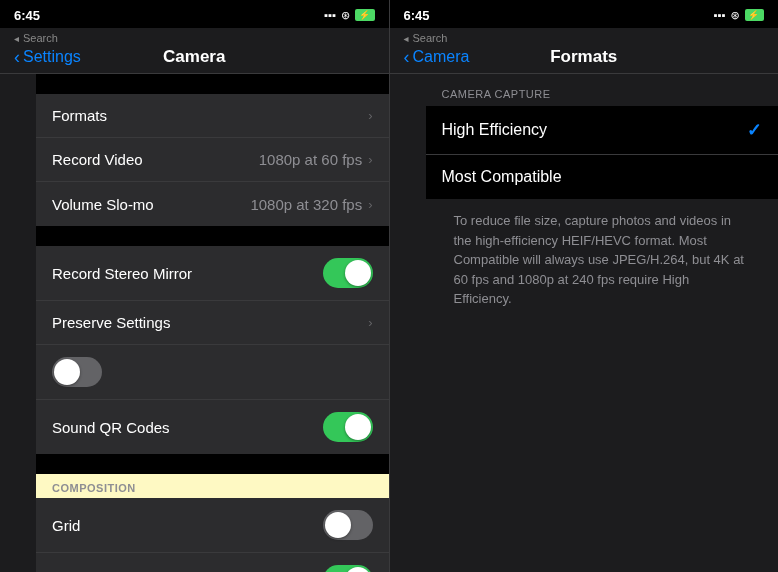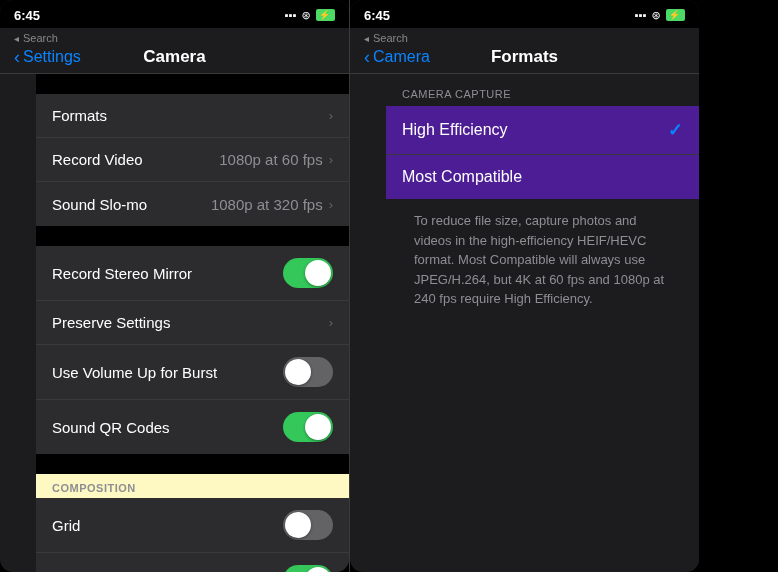--- a/index.html
+++ b/index.html
@@ -7,27 +7,26 @@
       width: 778px;
       height: 572px;
       display: flex;
       font-family: -apple-system, 'SF Pro Display', 'Helvetica Neue', sans-serif;
       background: #000;
       overflow: hidden;
     }
 
     
     .panel {
-      width: 349px;
+      width: 389px;
       height: 572px;
       background: #1c1c1e;
       display: flex;
       flex-direction: column;
       overflow: hidden;
-      border-radius: 13px;
     }
 
     
     .status-bar {
       background: #000;
       display: flex;
       justify-content: space-between;
       align-items: center;
       padding: 6px 14px 4px;
       height: 28px;
@@ -216,21 +215,21 @@
       letter-spacing: 0.5px;
       padding: 14px 16px 6px;
       background: #1c1c1e;
     }
 
     .format-item {
       display: flex;
       align-items: center;
       justify-content: space-between;
       padding: 13px 16px;
-      background: #4c1d95;
+      background: #000000;
       border-bottom: 1px solid #3a3a3c;
       min-height: 44px;
       gap: 20px;
     }
     .format-item:last-of-type {
       border-bottom: none;
     }
 
     .format-label {
       color: #fff;
@@ -298,21 +297,21 @@
         </div>
       </div>
       <div class="list-item">
         <span class="item-label">Record Video</span>
         <div class="item-right">
           <span class="item-value">1080p at 60 fps</span>
           <span class="chevron-right">›</span>
         </div>
       </div>
       <div class="list-item">
-        <span class="item-label">Sound Slo-mo</span>
+        <span class="item-label">Volume Slo-mo</span>
         <div class="item-right">
           <span class="item-value">1080p at 320 fps</span>
           <span class="chevron-right">›</span>
         </div>
       </div>
     </div>
 
     <div class="section-gap"></div>
 
     <div class="list-group">
@@ -322,21 +321,20 @@
           <div class="toggle-knob"></div>
         </div>
       </div>
       <div class="list-item">
         <span class="item-label">Preserve Settings</span>
         <div class="item-right">
           <span class="chevron-right">›</span>
         </div>
       </div>
       <div class="list-item">
-        <span class="item-label">Use Volume Up for Burst</span>
         <div class="toggle off">
           <div class="toggle-knob"></div>
         </div>
       </div>
       <div class="list-item">
         <span class="item-label">Sound QR Codes</span>
         <div class="toggle on">
           <div class="toggle-knob"></div>
         </div>
       </div>

